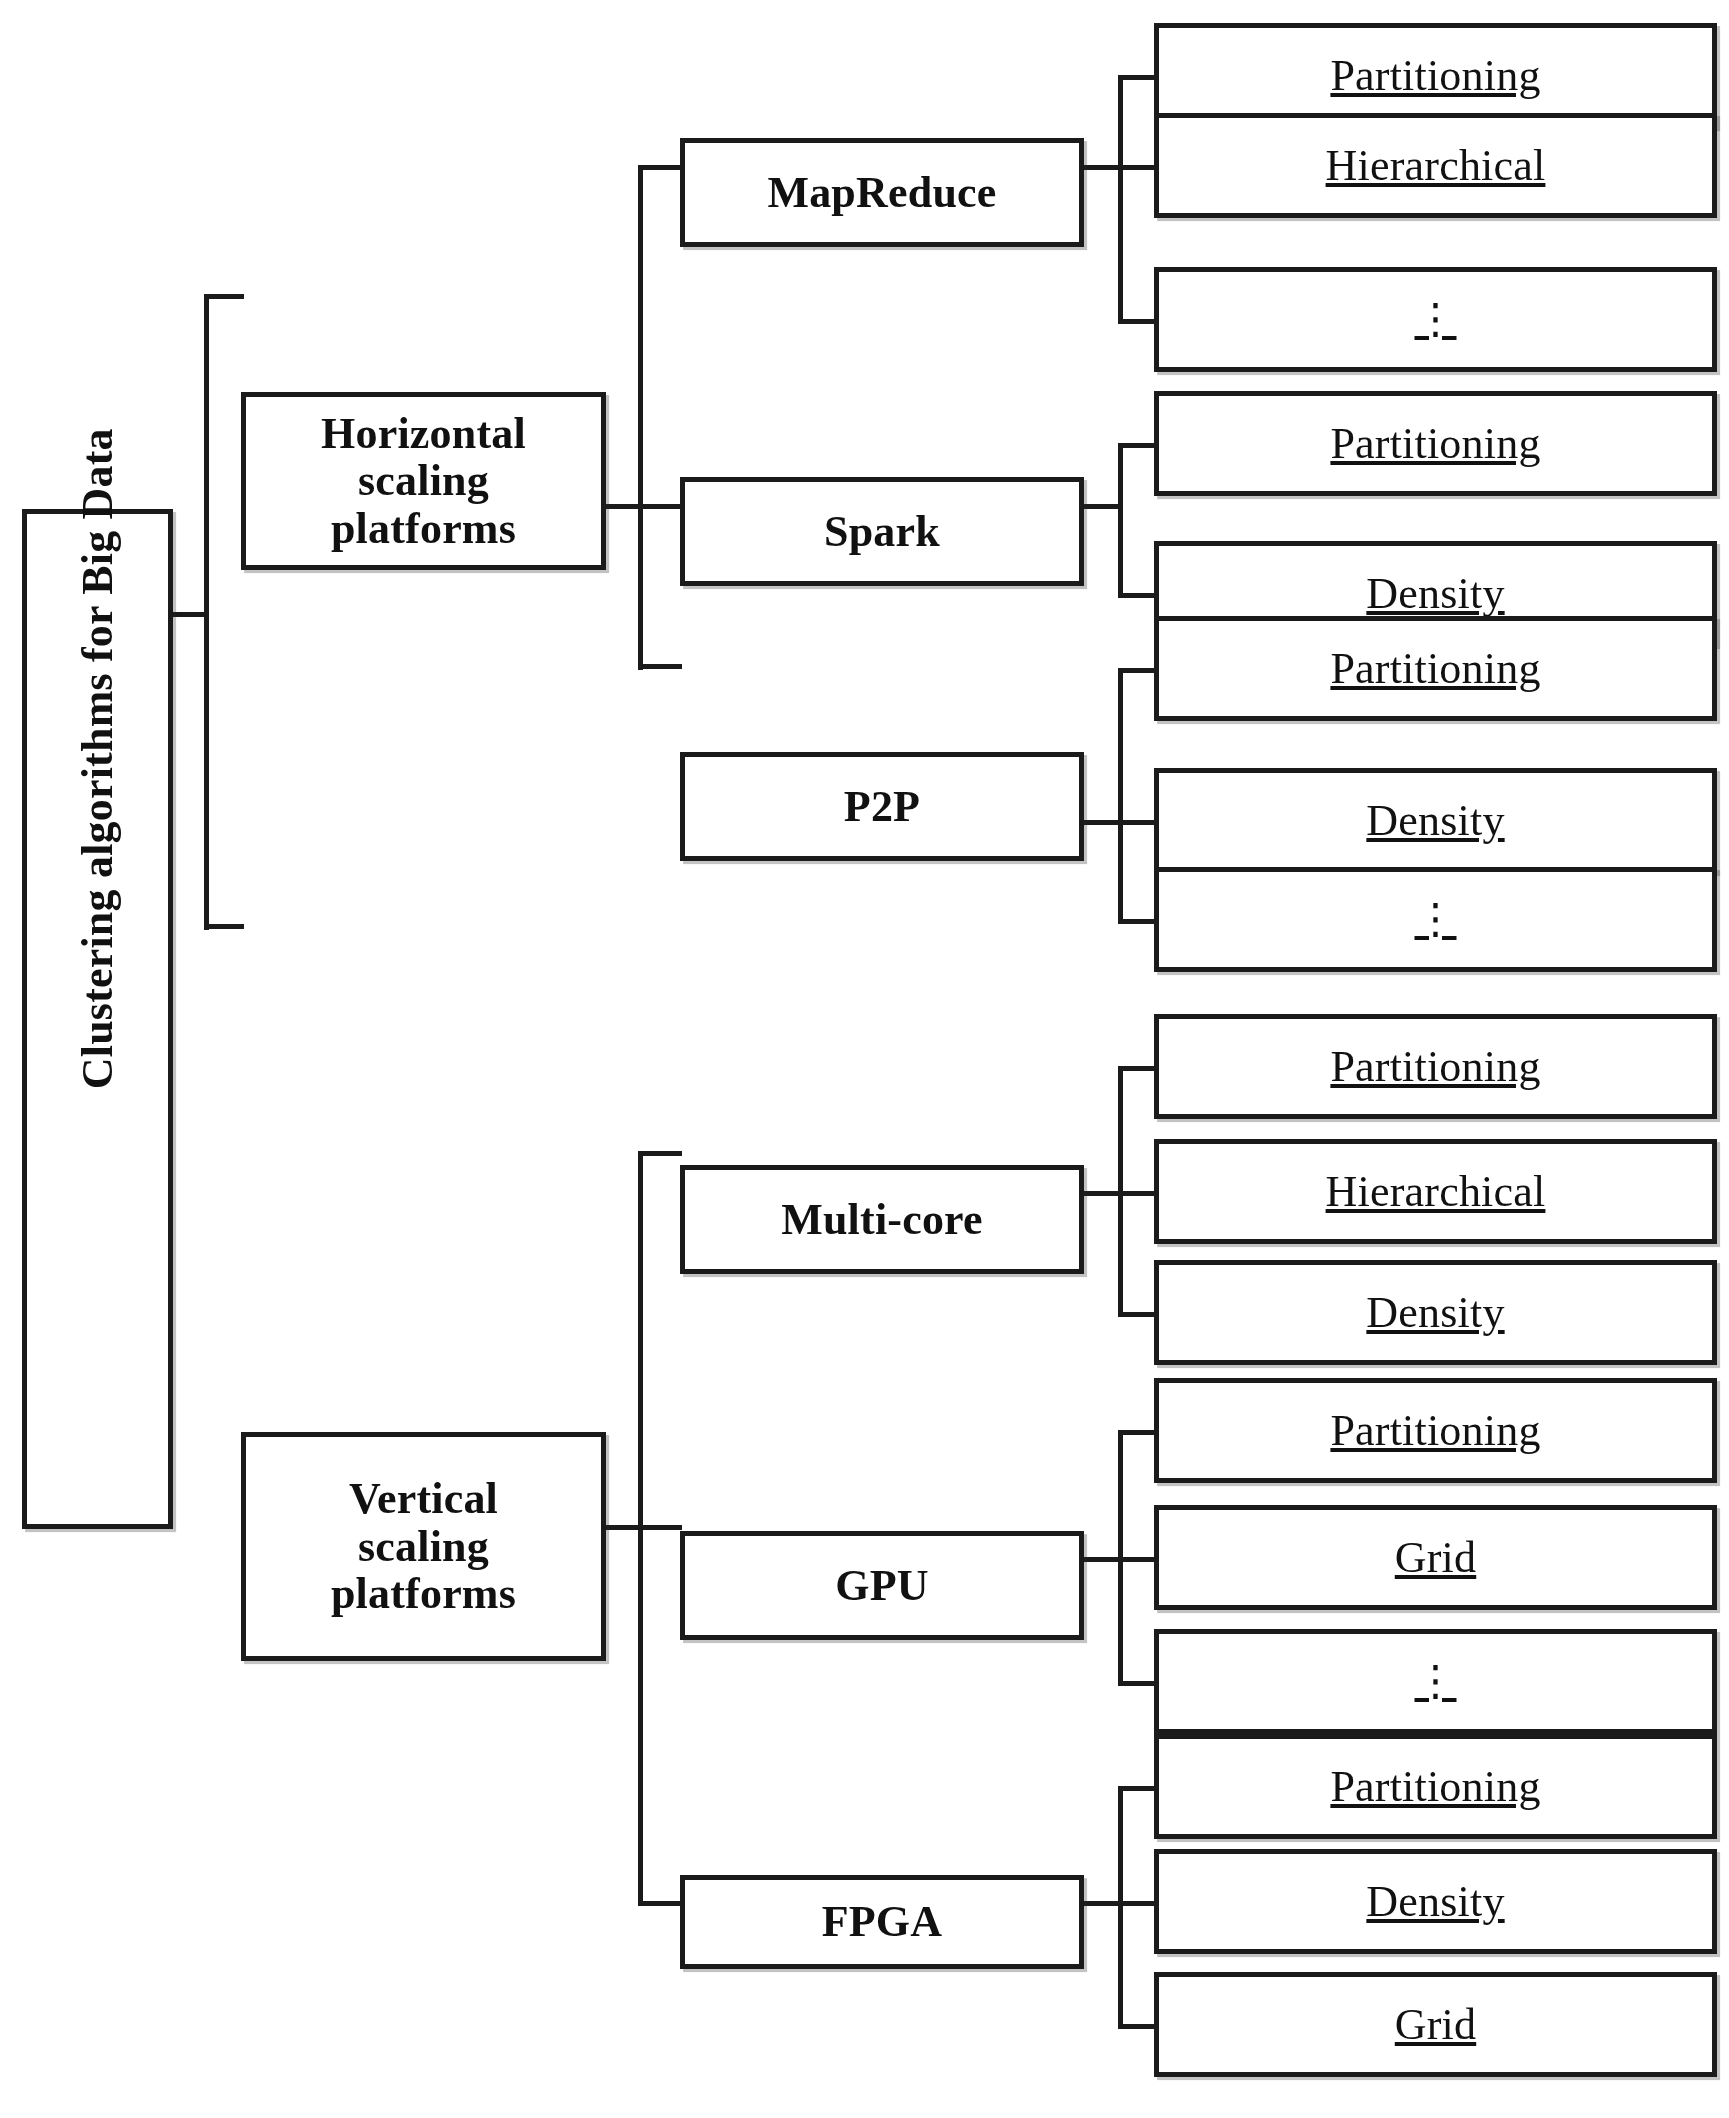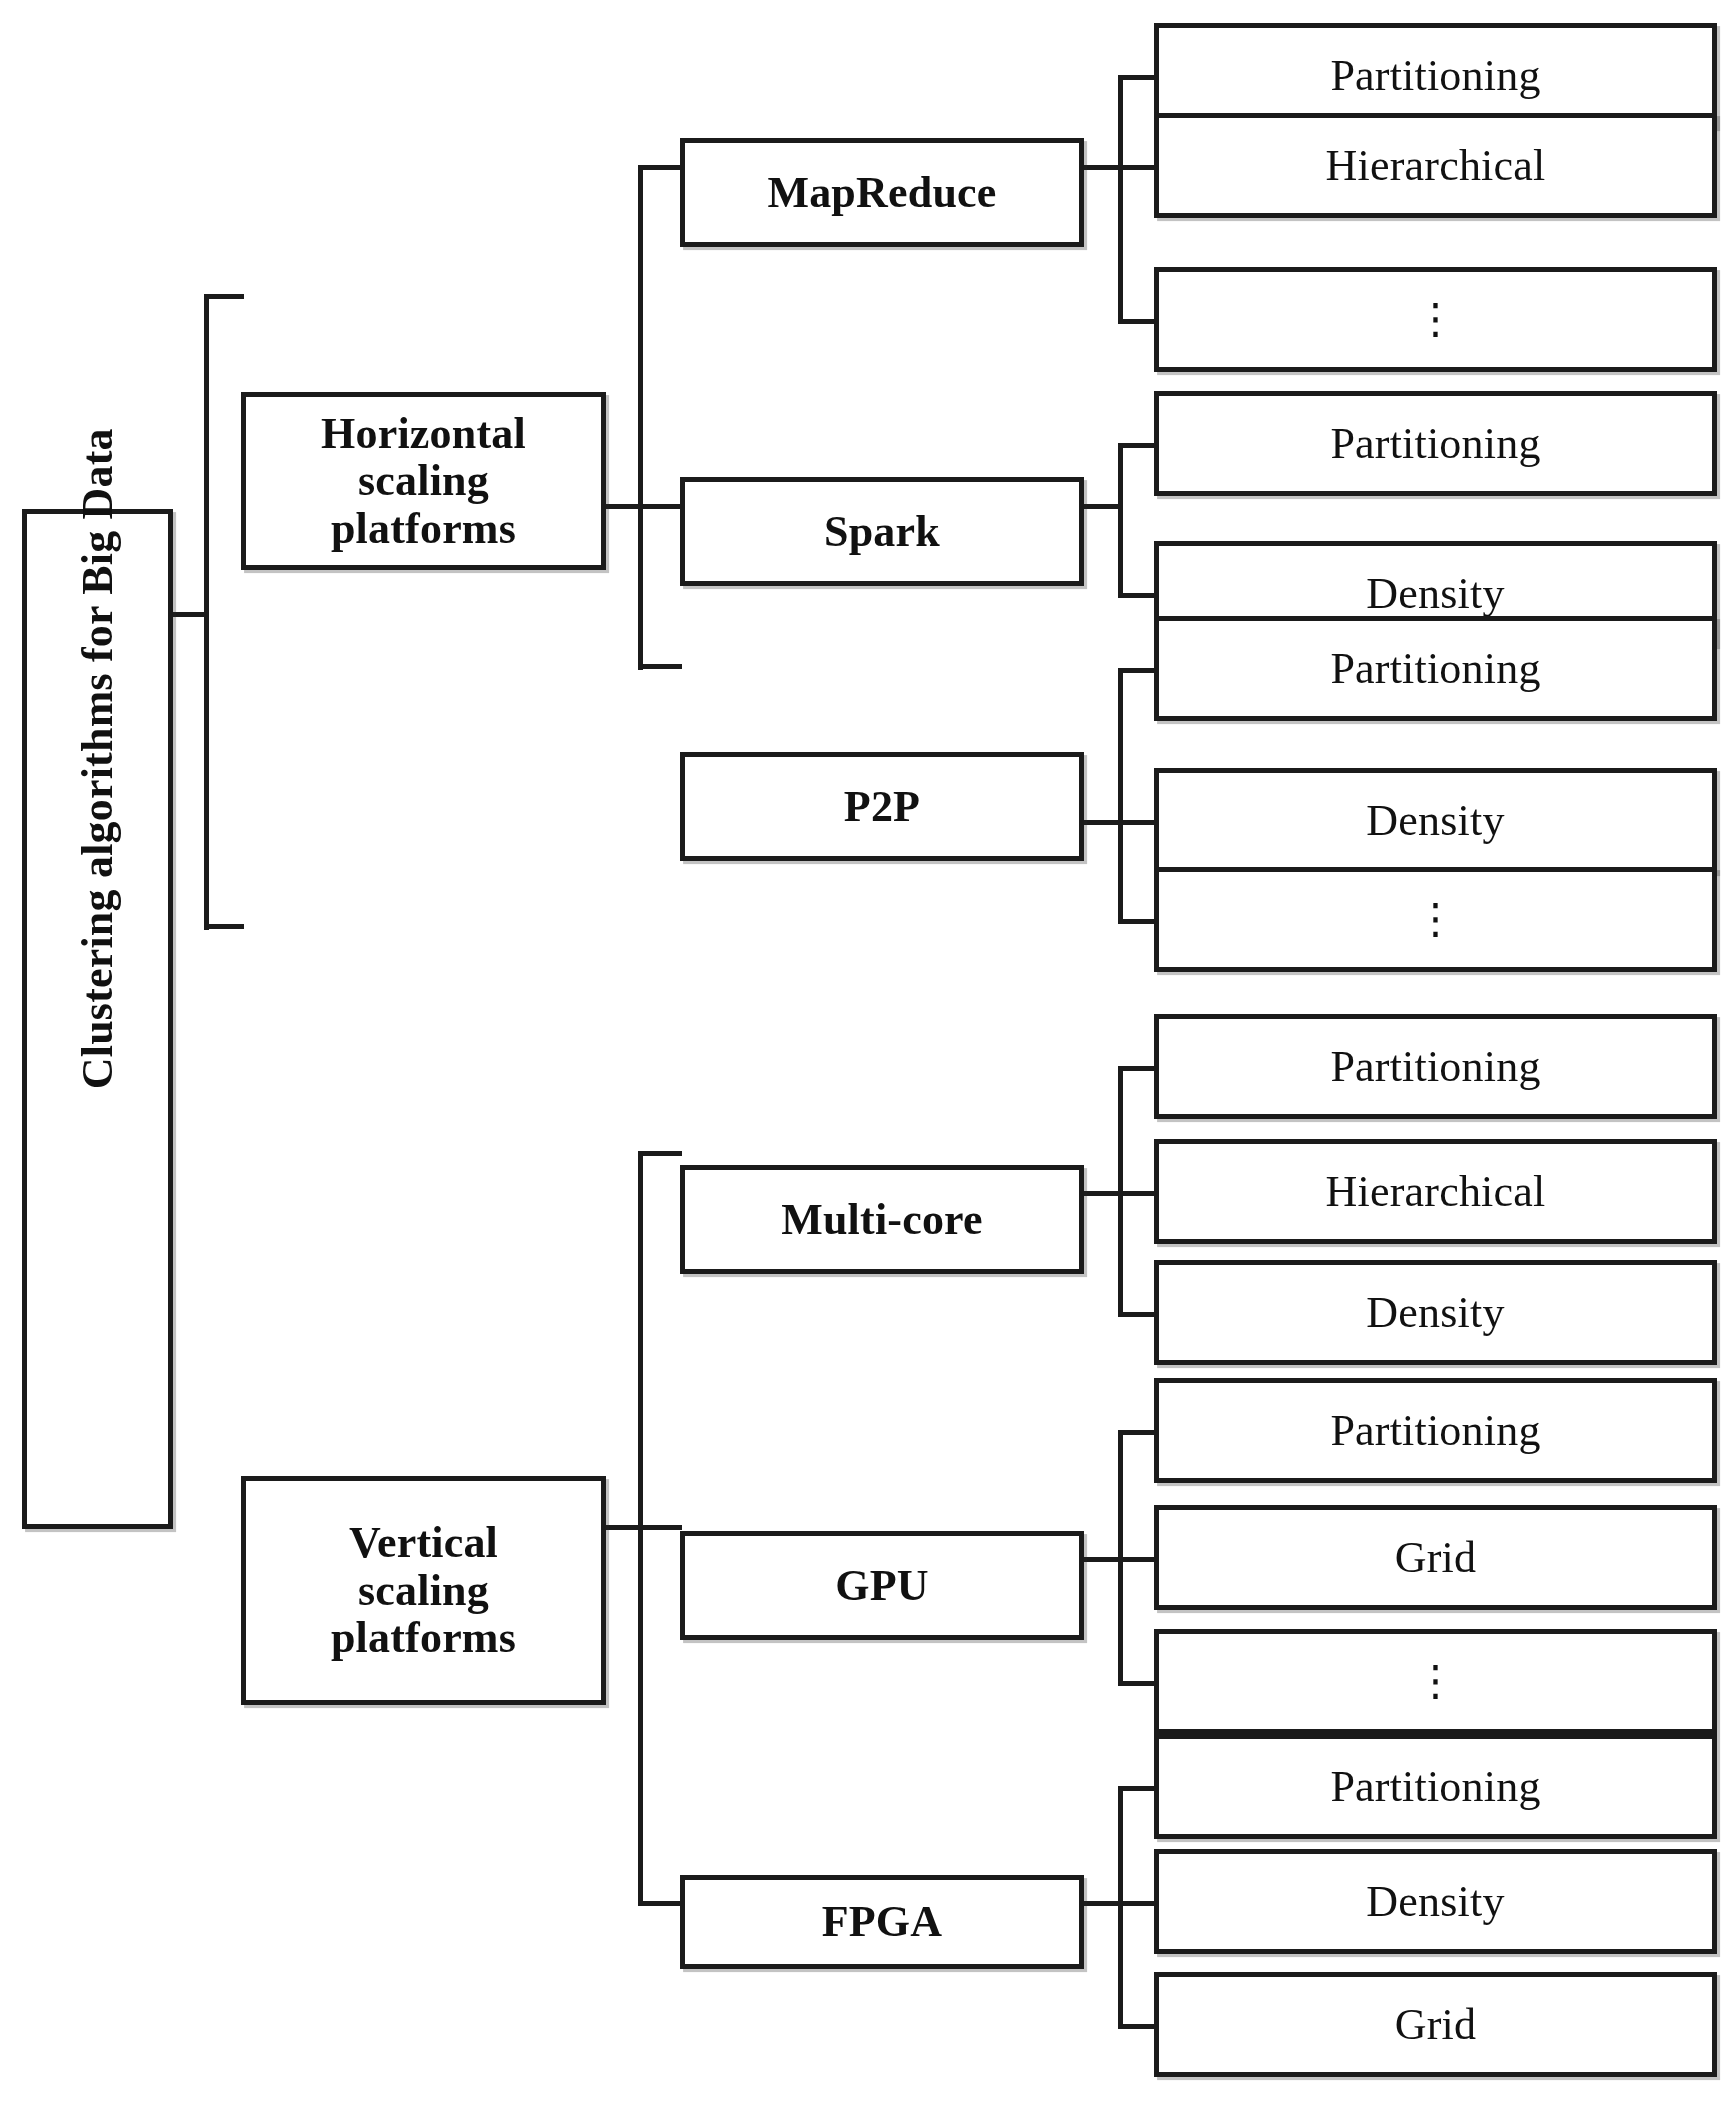--- a/index.html
+++ b/index.html
@@ -49,20 +49,21 @@
     font-weight: bold;
     font-size: 44px;
   }
   .node.lvl3 .lbl {
     font-weight: bold;
     font-size: 44px;
   }
   .node.leaf .lbl {
     font-weight: normal;
     font-size: 44px;
+    text-decoration: underline;
   }
   .node.leaf.ellipsis .lbl {
     font-size: 42px;
     letter-spacing: 0;
     line-height: 0.9;
   }
 
   
   .wire {
     position: absolute;
@@ -131,21 +132,21 @@
   <div class="node root" style="left:22px; top:509px; width:151px; height:1020px;">
     <span class="lbl">Clustering algorithms for Big Data</span>
   </div>
 
   <div class="node lvl2" style="left:241px; top:392px; width:365px; height:178px; flex-direction:column;">
     <span class="lbl">Horizontal</span>
     <span class="lbl">scaling</span>
     <span class="lbl">platforms</span>
   </div>
 
-  <div class="node lvl2" style="left:241px; top:1476px; width:365px; height:229px; flex-direction:column;">
+  <div class="node lvl2" style="left:241px; top:1432px; width:365px; height:229px; flex-direction:column;">
     <span class="lbl">Vertical</span>
     <span class="lbl">scaling</span>
     <span class="lbl">platforms</span>
   </div>
 
   <div class="node lvl3" style="left:680px; top:138px; width:404px; height:109px;justify-content:center;">
     <span class="lbl">MapReduce</span>
   </div>
 
   <div class="node lvl3" style="left:680px; top:477px; width:404px; height:109px;">

